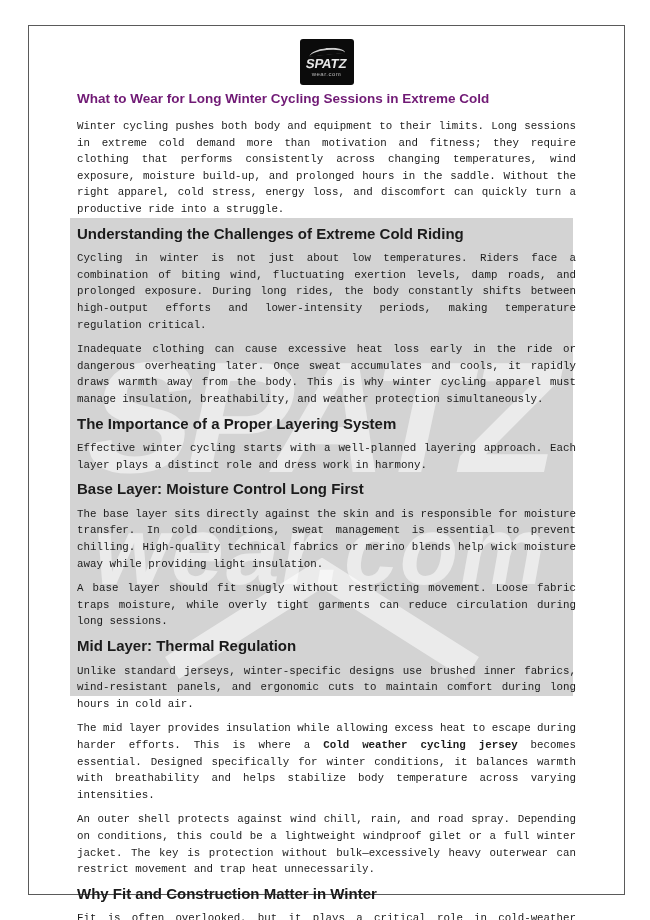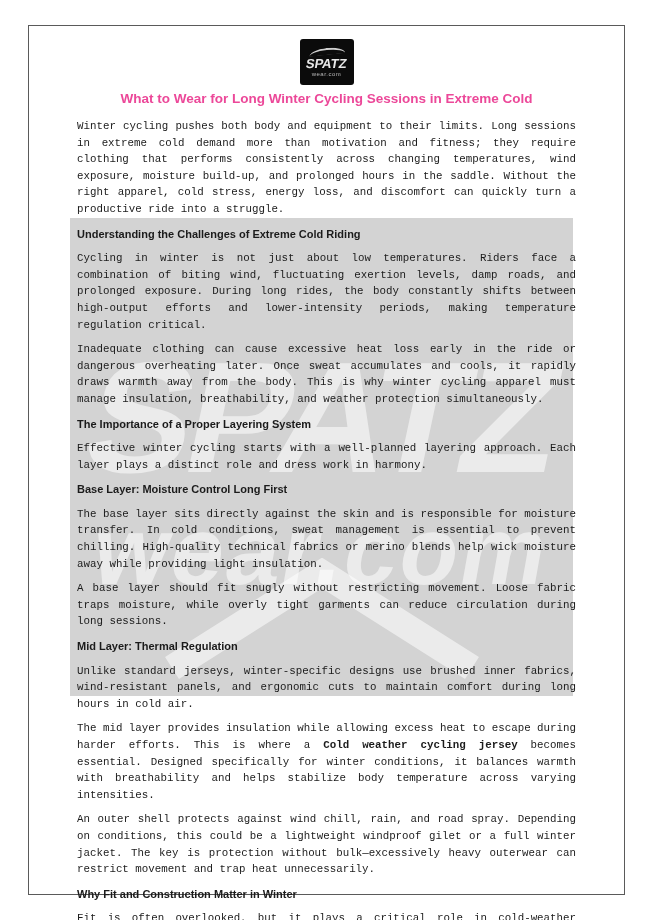--- a/index.html
+++ b/index.html
@@ -102,36 +102,36 @@
     letter-spacing: 0px;
     transform: skewX(-10deg);
   }
   .logo-sub {
     color: #b9b9b9;
     font-size: 6px;
     letter-spacing: 0.5px;
     margin-top: 1px;
   }
   .doc-title {
-    text-align: center;
-    color: #ec4899;
+    text-align: left;
+    color: #701a75;
     font-size: 13.5px;
     font-weight: bold;
     margin: 4px 0 12px 0;
   }
   .body-text p {
     font-size: 10.8px;
     line-height: 16.6px;
     color: #1b1b1b;
     text-align: justify;
     margin: 0 0 8px 0;
     font-family: Liberation Mono, monospace;
   }
   .body-text h2 {
-    font-size: 11px;
+    font-size: 15px;
     line-height: 16.6px;
     color: #1b1b1b;
     font-weight: bold;
     margin: 0 0 8px 0;
   }
   .bold-inline { font-weight: bold; }
 </style>
 </head>
 <body>
 

